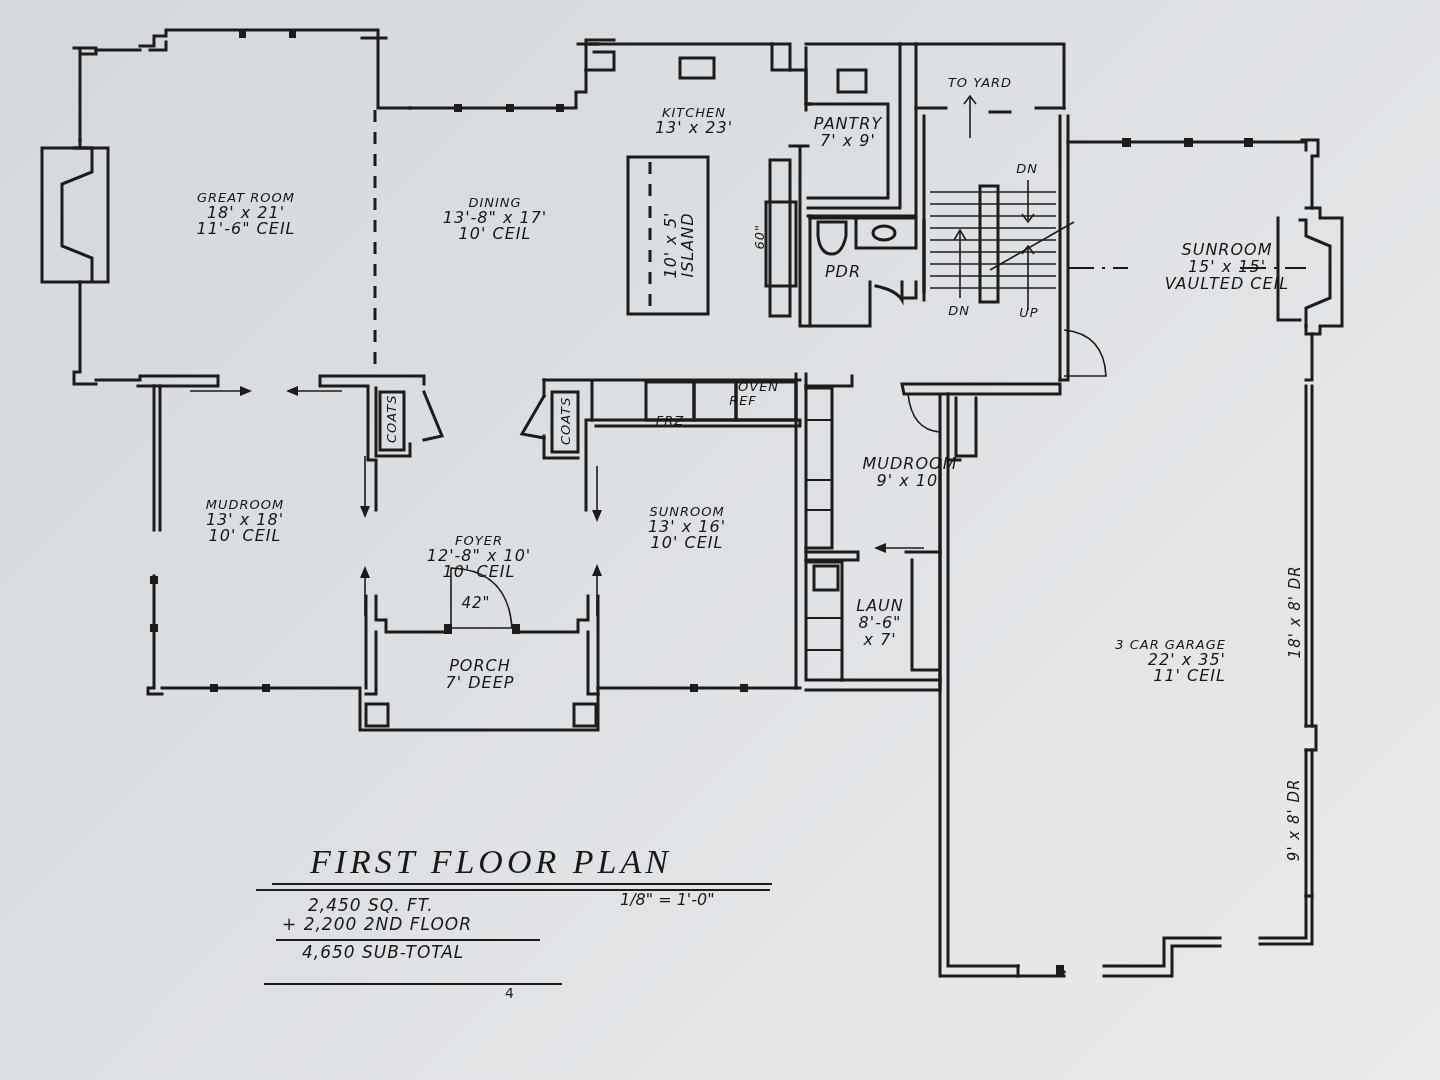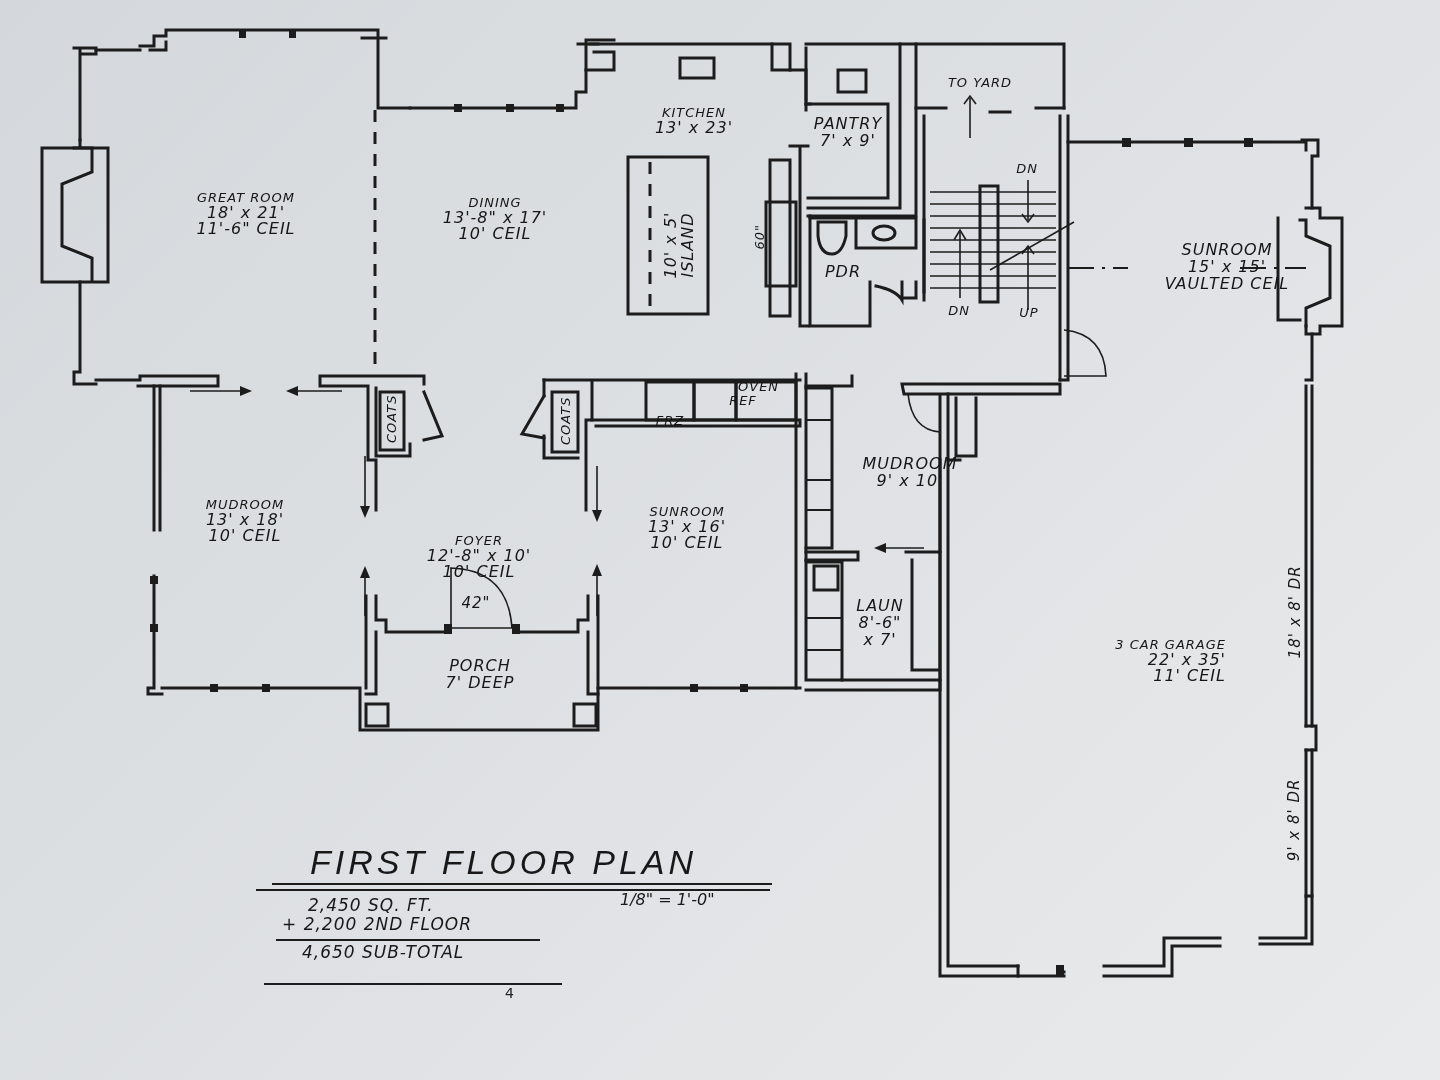--- a/index.html
+++ b/index.html
@@ -20,21 +20,21 @@
     position:absolute; color:#161616; text-align:center; white-space:nowrap;
     font-family: "DejaVu Sans", sans-serif; font-style:italic;
     letter-spacing:1px; line-height:1.05;
   }
   .lbl .t { font-size:13px; display:block; }
   .lbl .s { font-size:16px; display:block; }
   .small { font-size:13px; }
   .vert { transform: rotate(-90deg); transform-origin: center center; }
   .title {
     position:absolute; left:310px; top:843px; font-size:34px; letter-spacing:4px;
-    font-style:italic; color:#181818; font-family:Liberation Sans, sans-serif;
+    font-style:italic; color:#181818; font-family:Liberation Serif, serif;
   }
   .scale { position:absolute; left:620px; top:890px; font-size:16px; font-style:italic; color:#181818; }
   .area { position:absolute; left:282px; top:896px; font-size:17px; font-style:italic; color:#181818; letter-spacing:1px; line-height:1.1; }
   .area div { white-space:nowrap; }
   .pagenum { position:absolute; left:505px; top:985px; font-size:14px; color:#222; }
 </style>
 </head>
 <body>
 
 <svg id="plan" width="1440" height="1080" viewBox="0 0 1440 1080">

